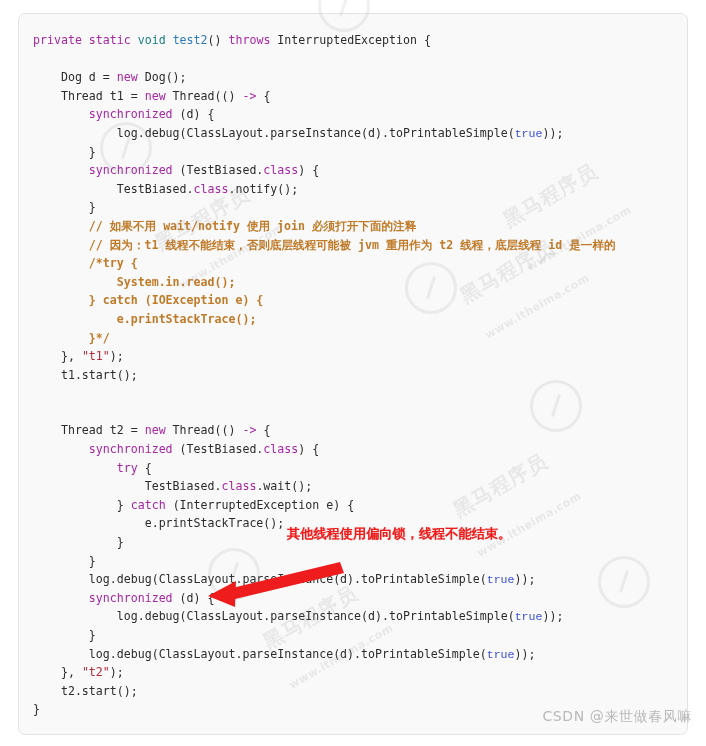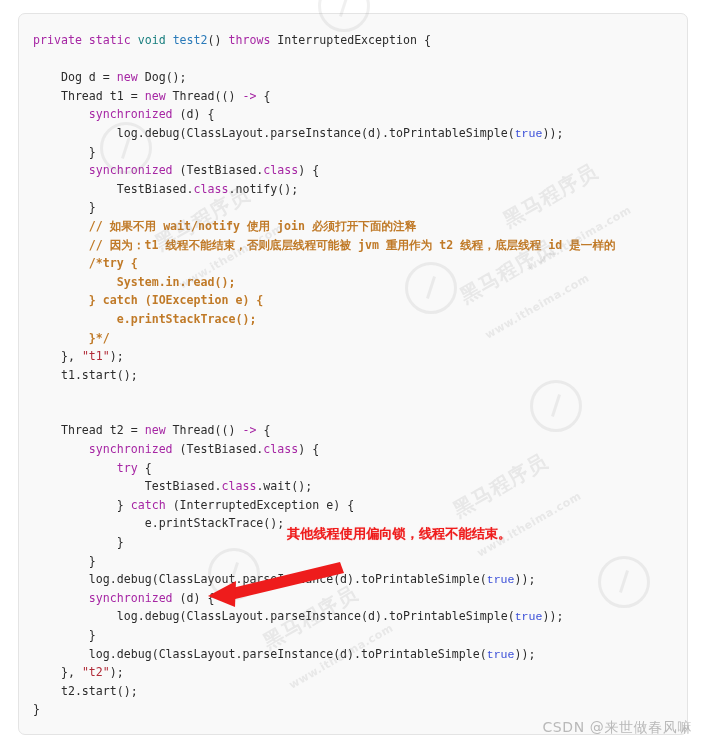--- a/index.html
+++ b/index.html
@@ -109,21 +109,21 @@
     top: 560px;
     width: 160px;
     height: 55px;
     z-index: 6;
   }
 
   
   #csdn-watermark {
     position: absolute;
     right: 14px;
-    bottom: 9px;
+    bottom: 20px;
     z-index: 7;
     color: #b9b9b9;
     font-family: "DejaVu Sans", sans-serif;
     font-size: 14px;
     letter-spacing: 0.6px;
     white-space: nowrap;
     text-align: center;
   }
 </style>
 </head>

